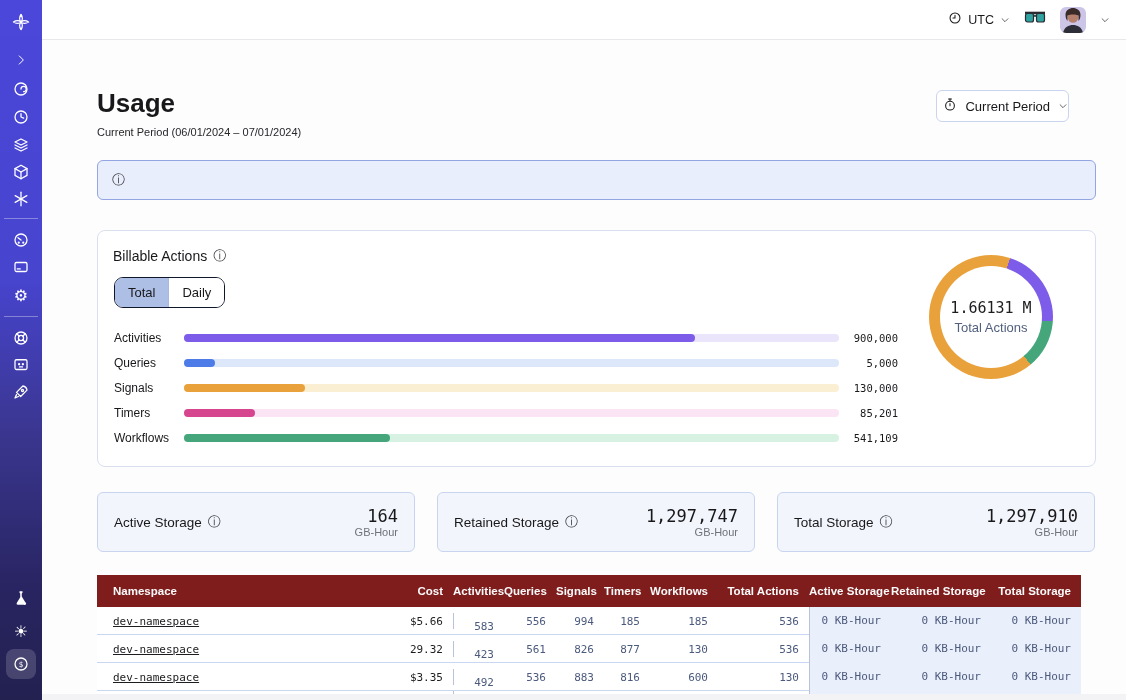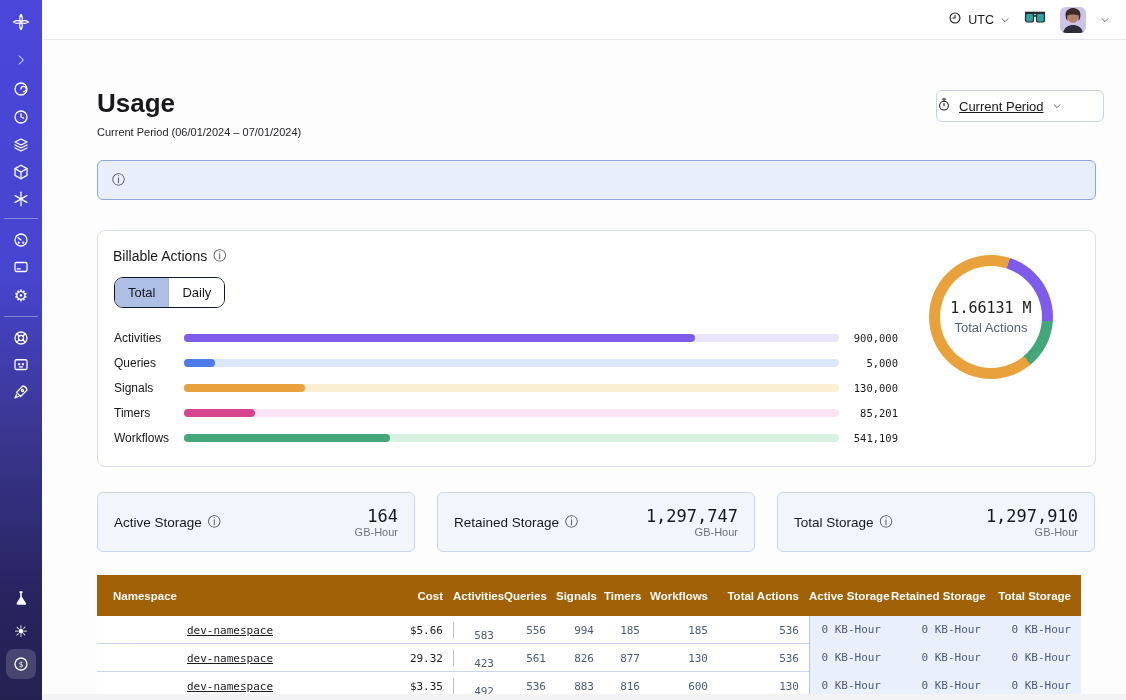--- a/index.html
+++ b/index.html
@@ -23,23 +23,23 @@
     border-bottom:1px solid #e7e7ec; display:flex; align-items:center; justify-content:flex-end;
     padding-right:16px; gap:14px; z-index:10; }
   .tz { display:flex; align-items:center; gap:6px; font-size:12.5px; color:#18181b; cursor:pointer; }
   .chev { width:10px; height:10px; }
   .chev polyline { fill:none; stroke:#18181b; stroke-width:1.6; stroke-linecap:round; stroke-linejoin:round; }
   .avatar { width:26px; height:26px; border-radius:6px; overflow:hidden; cursor:pointer; }
 
   
   .page-title { position:absolute; left:97px; top:88px; font-size:26px; font-weight:600; color:#18181b; }
   .page-sub { position:absolute; left:97px; top:126px; font-size:11px; color:#27272a; }
-  .period-btn { position:absolute; left:936px; top:90px; width:168px; height:32px; background:#fff;
-    border:1px solid #c9d4ee; border-radius:6px; display:flex; align-items:center; justify-content:flex-start;
-    gap:8px; font-size:13px; color:#18181b; cursor:pointer;text-decoration:underline; }
+  .period-btn { position:absolute; left:936px; top:90px; width:133px; height:32px; background:#fff;
+    border:1px solid #c9d4ee; border-radius:6px; display:flex; align-items:center; justify-content:flex-end;
+    gap:8px; font-size:13px; color:#18181b; cursor:pointer; }
 
   
   .banner { position:absolute; left:97px; top:160px; width:999px; height:40px; background:#e9eefc;
     border:1px solid #93a5e3; border-radius:6px; display:flex; align-items:center; padding-left:14px;
     gap:7px; font-size:12.5px; color:#1e1e24; }
   .info-i { font-size:13px; color:#3f3f46; font-style:normal; }
 
   
   .bill-card { position:absolute; left:97px; top:230px; width:999px; height:237px; background:#fff;
     border:1px solid #dadfef; border-radius:8px; }
@@ -70,28 +70,28 @@
   .storage-card { width:318px; height:60px; background:#f2f5fc; border:1px solid #c9d5ef; border-radius:6px;
     display:flex; align-items:center; justify-content:space-between; padding:0 16px; }
   .storage-label { font-size:13.5px; color:#18181b; display:flex; gap:6px; align-items:center; }
   .storage-right { text-align:right; }
   .storage-value { font-size:17px; color:#18181b; line-height:20px; }
   .storage-unit { font-size:11px; color:#71717a; }
 
   
   .table { position:absolute; left:97px; top:575px; width:984px; }
   .tgrid { display:grid; grid-template-columns:260px 96px 51px 52px 48px 46px 68px 91px 82px 100px 90px; }
-  .thead { background:#a16207; height:41px; align-items:center; }
+  .thead { background:#7f1d1d; height:32px; align-items:center; }
   .th { font-size:11.5px; font-weight:600; color:#fafafa; text-align:right; padding-right:10px;
     white-space:nowrap; }
   .th.first { text-align:left; padding-left:16px; }
   .trow { height:28px; align-items:center; border-bottom:1px solid #c9d7f2; background:#fff; }
   .td { font-family:"DejaVu Sans Mono", monospace; font-size:11px; color:#4c5a7d; text-align:right;
     padding-right:10px; white-space:nowrap; }
-  .td.first { text-align:center; padding-left:16px; }
+  .td.first { text-align:left; padding-left:16px; }
   .td.first a { color:#1d1d20; text-decoration:underline; cursor:pointer; }
   .td.cost { color:#1d1d20; }
   .td.vdiv { border-left:1px solid #b9c2d8; height:16px; line-height:28px; }
   .td.storage { background:#eaf0fb; height:28px; line-height:28px; }
   .partial-row { height:8px; background:#fff; }
   .partial-storage { background:#eaf0fb; border-left:1px solid #b9c2d8; }
   .bottom-strip { position:absolute; left:42px; top:694px; width:1084px; height:6px; background:#f3f3f5;
     z-index:15; }
 </style>
 </head>

